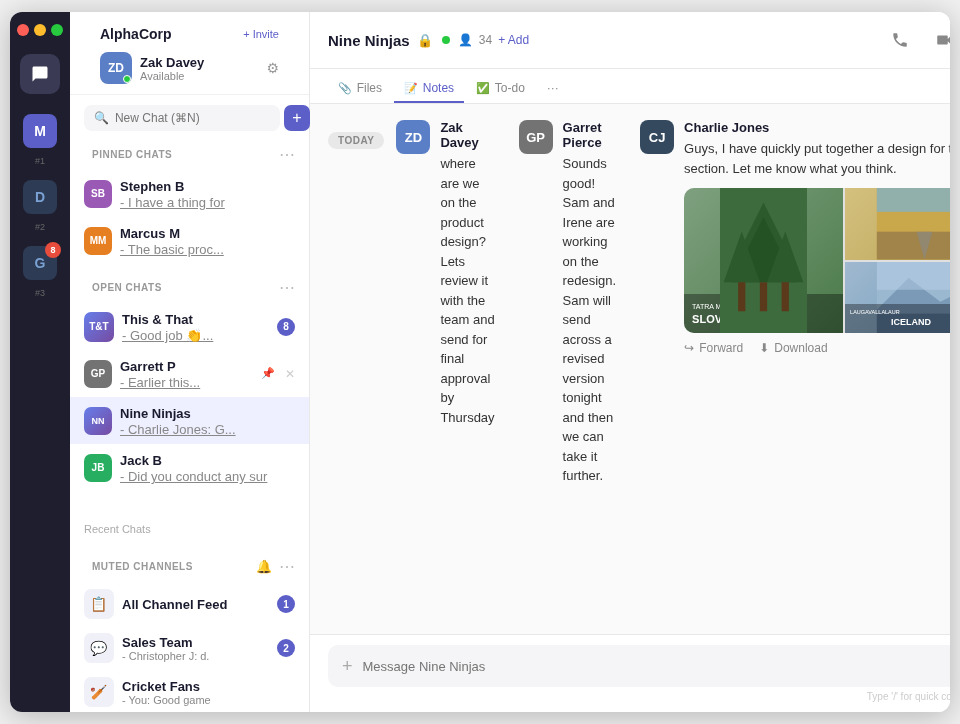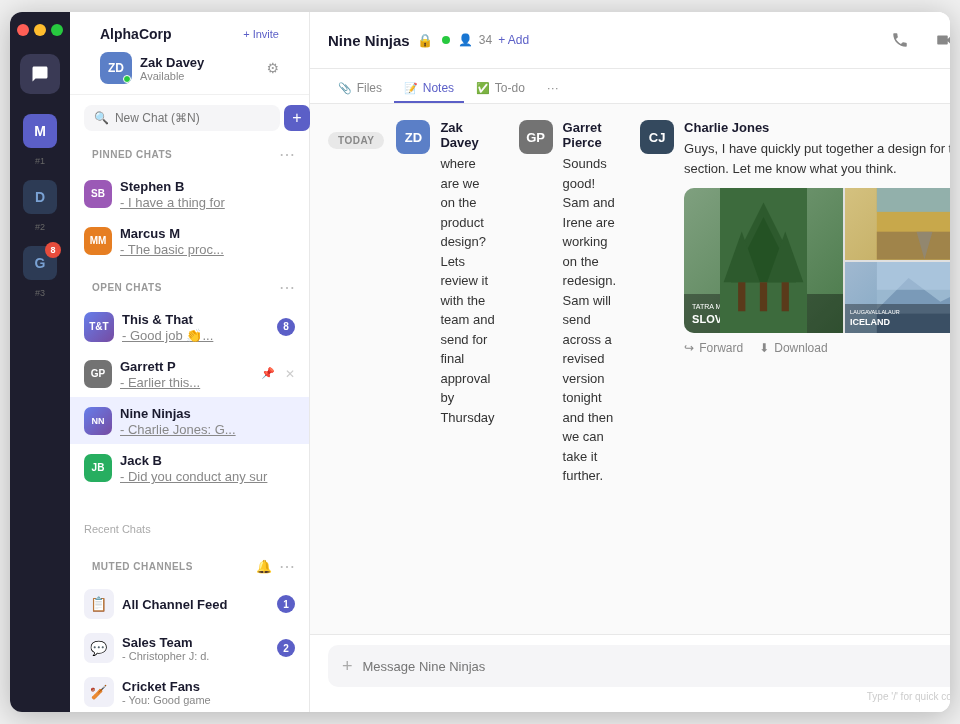--- a/index.html
+++ b/index.html
@@ -873,21 +873,21 @@
               </div>
               <div class="img-cell img-cell-3">
 
                 <svg width="100%" height="100%" viewBox="0 0 120 90" style="position:absolute;top:0;left:0;">
                   <rect width="120" height="90" fill="#9ab8d0"></rect>
                   <polygon points="0,60 40,20 80,50 120,30 120,90 0,90" fill="#7a9ab8"></polygon>
                   <rect y="65" width="120" height="25" fill="#5a7a9a"></rect>
                   <rect y="0" width="120" height="35" fill="#b8d0e8" opacity="0.5"></rect>
                 </svg>
                 <div style="position:absolute;bottom:0;left:0;right:0;background:rgba(0,0,0,0.35);padding:5px 5px 4px;font-size:5.5px;color:#fff;text-align:left;line-height:1.4;">
-                  LAUGAVALLALAUR<br><span style="font-size:9px;font-weight:700;">ICELAND</span>
+                  LAUGAVALLALAUR<br><span style="font-size:9px;font-weight:700;margin-left:41px;">ICELAND</span>
                 </div>
               </div>
             </div>
           </div>
 
           <div class="msg-actions">
             <button class="msg-action-btn">
               <span>↪</span>
               <span>Forward</span>
             </button>

